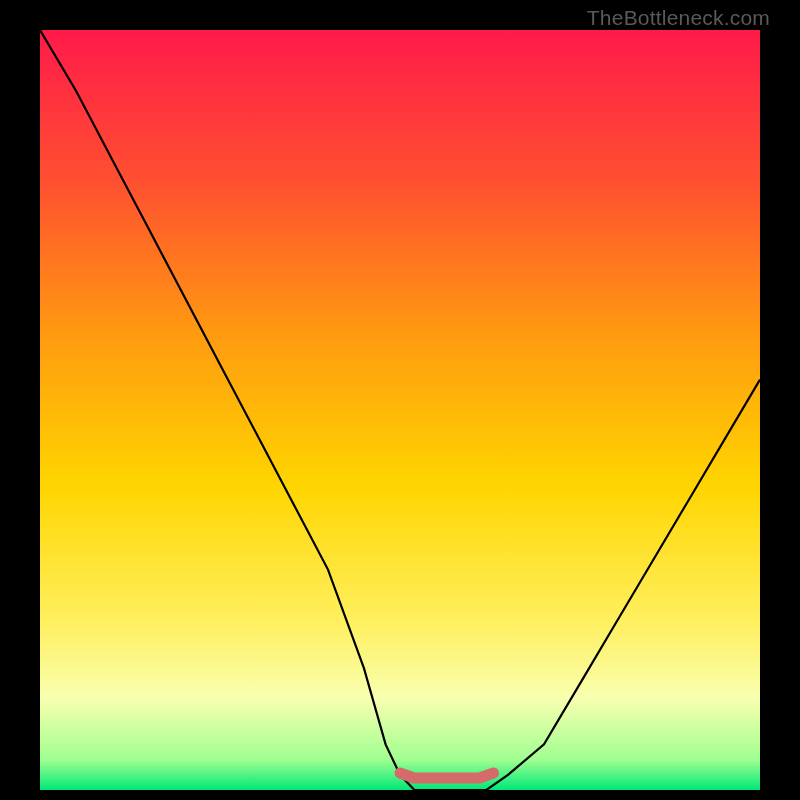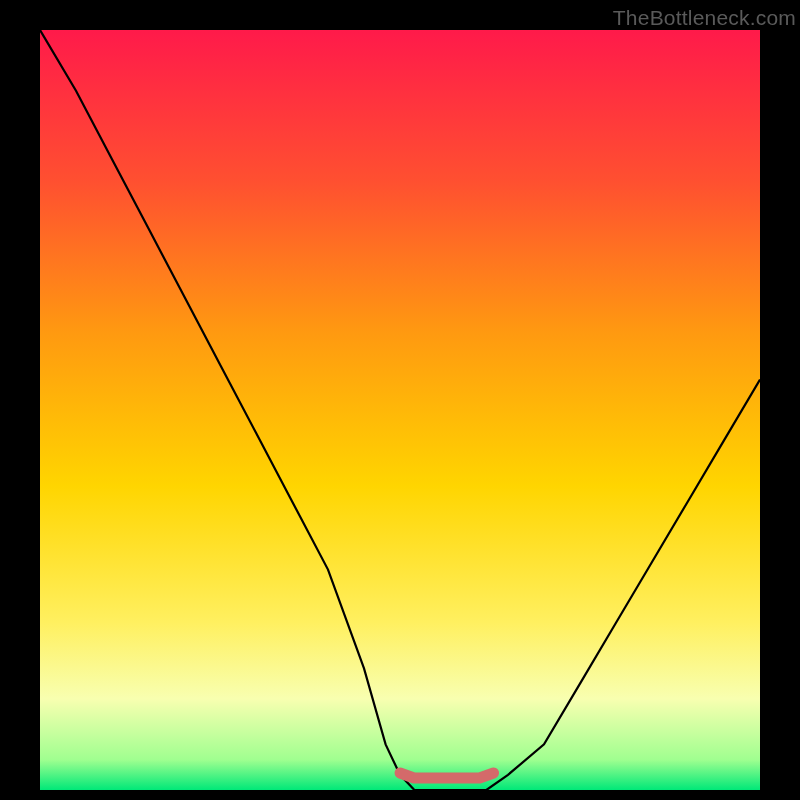--- a/index.html
+++ b/index.html
@@ -7,21 +7,21 @@
     padding: 0;
     background: #000;
     width: 800px;
     height: 800px;
     overflow: hidden;
     font-family: Arial, sans-serif;
   }
   .watermark {
     position: absolute;
     top: 6px;
-    right: 4px;
+    right: 30px;
     color: #5a5a5a;
     font-size: 21px;
     font-weight: 500;
     z-index: 10;
     letter-spacing: 0.2px;
   }
   .chart-container {
     position: absolute;
     top: 30px;
     left: 40px;

